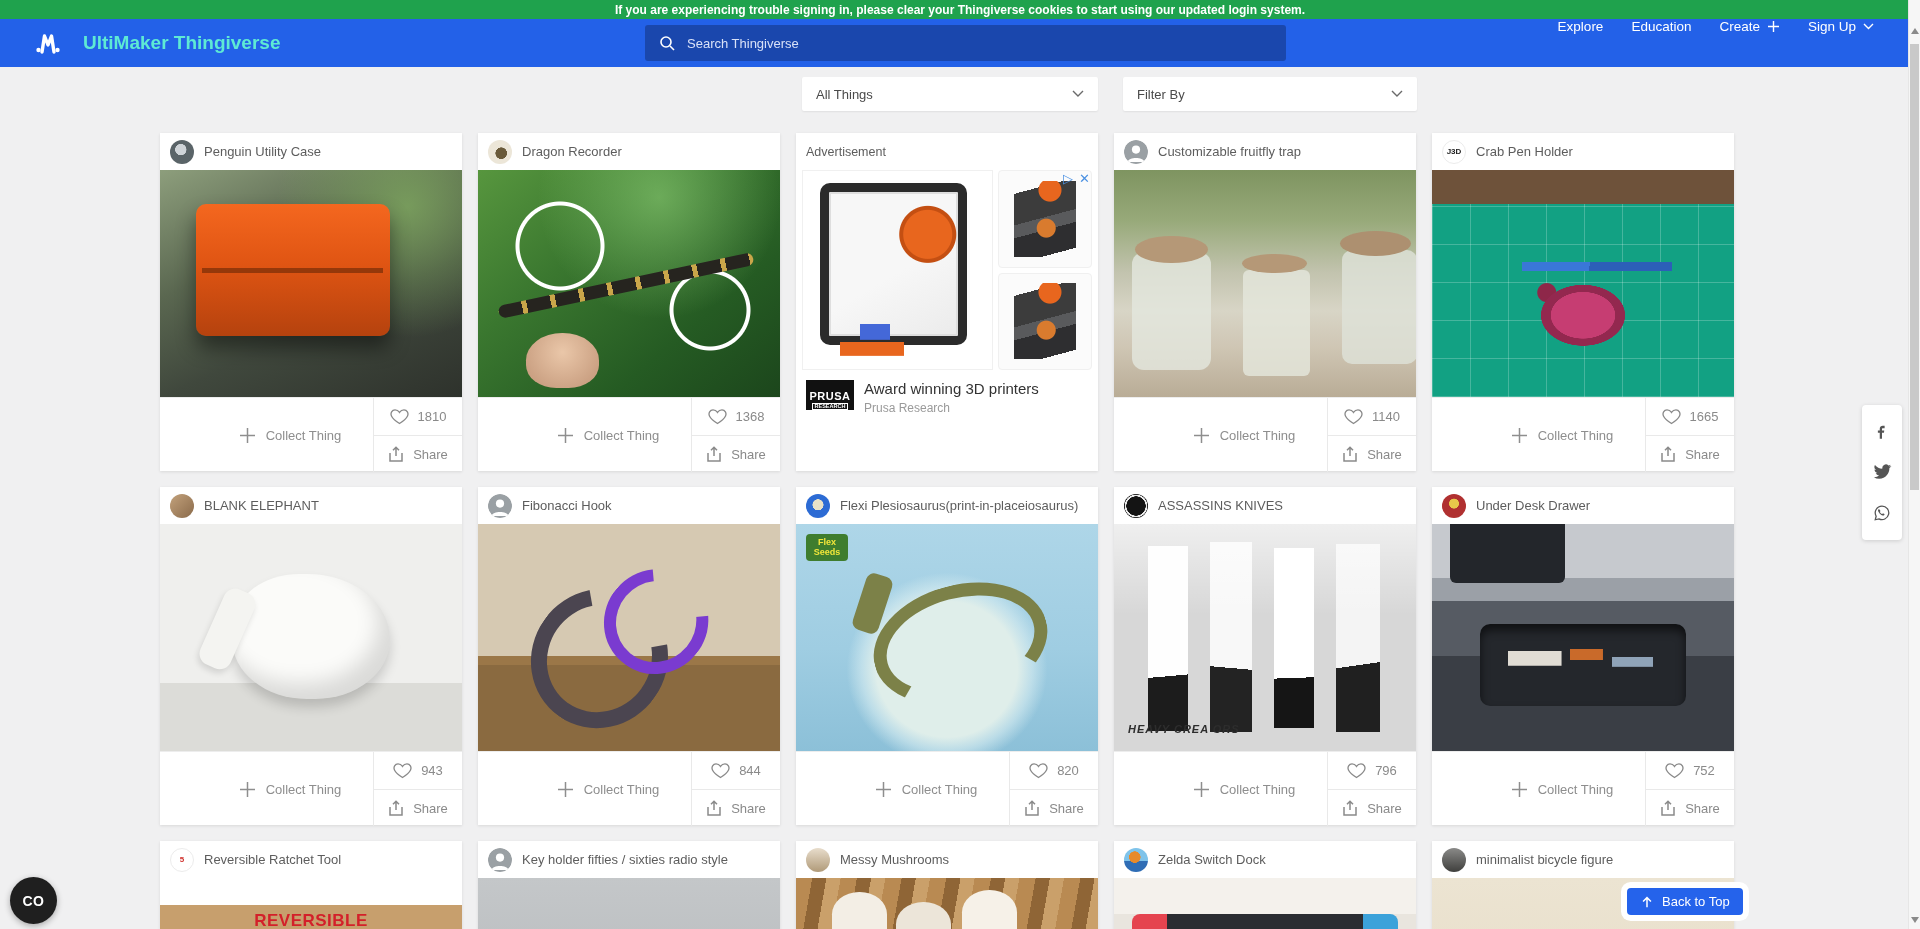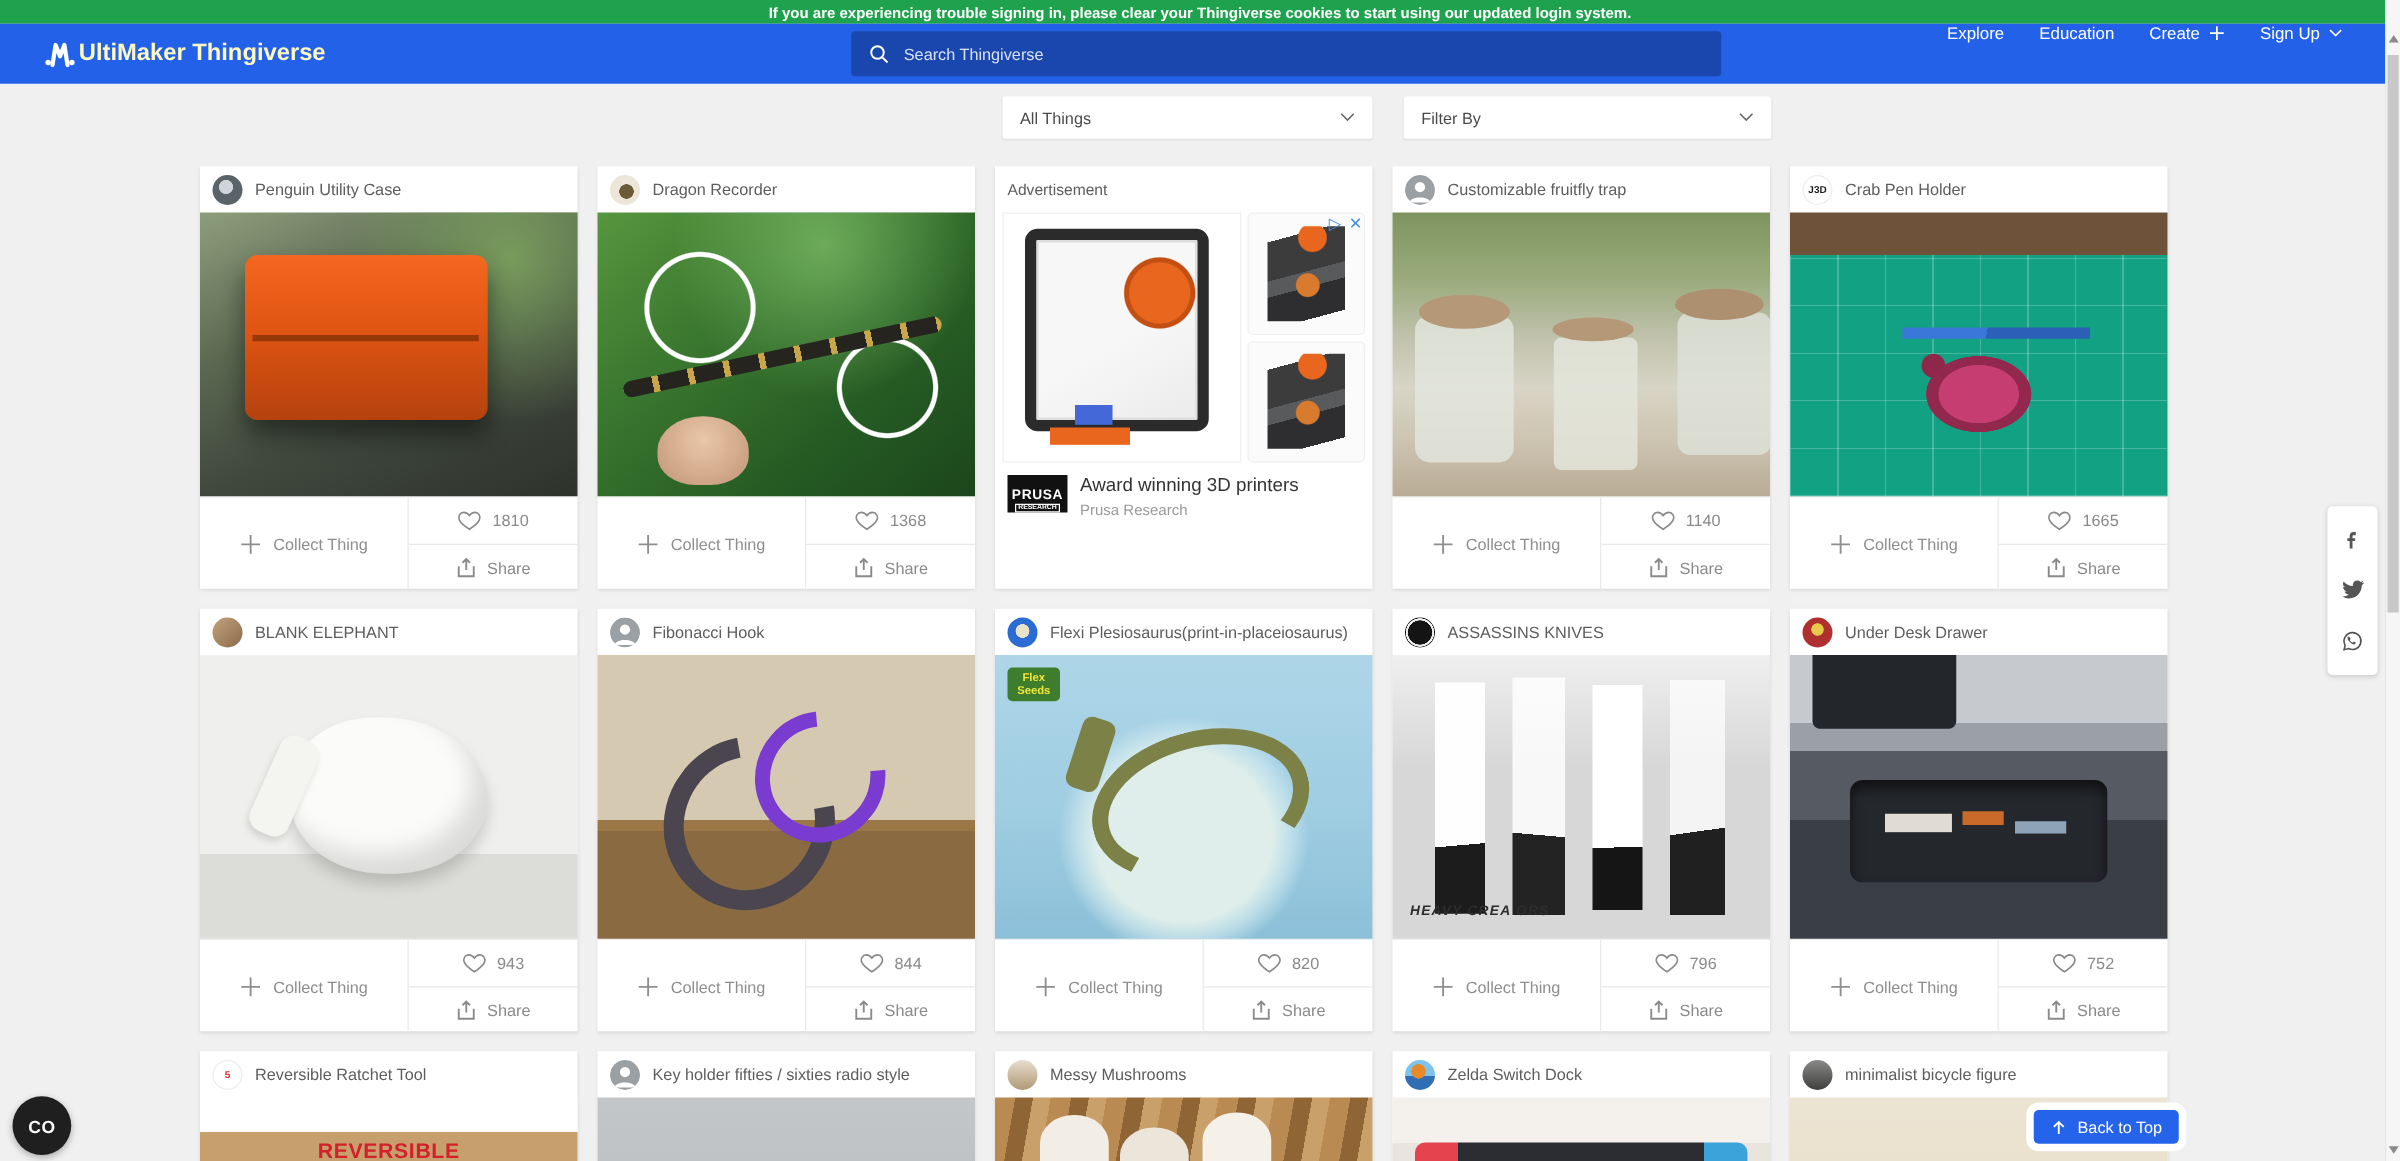--- a/index.html
+++ b/index.html
@@ -5,24 +5,24 @@
   html,body{margin:0;padding:0;}
   .page{position:relative;width:1920px;height:929px;background:#f0f0f1;overflow:hidden;
         font-family:"Liberation Sans",sans-serif;-webkit-font-smoothing:antialiased;}
 
   
   .banner{position:absolute;top:0;left:0;right:0;height:19px;background:#1fa24d;color:#fff;
           font-size:12px;font-weight:700;display:flex;align-items:center;justify-content:center;z-index:20;}
 
   
   .hdr{position:absolute;top:19px;left:0;right:0;height:48px;background:#2361e8;z-index:20;}
-  .brand{position:absolute;left:36px;top:0;height:48px;display:flex;align-items:center;gap:3px;
-         color:#fef9c3;font-size:19px;font-weight:700;cursor:pointer;}
-  .search{position:absolute;left:645px;top:6px;width:696px;height:36px;background:#1a47ad;
-          border-radius:3px;display:flex;align-items:center;gap:10px;padding:0 14px;box-sizing:border-box;margin-left:36px;}
+  .brand{position:absolute;left:36px;top:0;height:48px;display:flex;align-items:center;gap:23px;
+         color:#5eead4;font-size:19px;font-weight:700;cursor:pointer;}
+  .search{position:absolute;left:645px;top:6px;width:641px;height:36px;background:#1a47ad;
+          border-radius:3px;display:flex;align-items:center;gap:10px;padding:0 14px;box-sizing:border-box;}
   .search input{flex:1;background:transparent;border:none;outline:none;color:#fff;font-size:13px;
           font-family:"Liberation Sans",sans-serif;}
   .search input::placeholder{color:#e3eafc;opacity:.95;}
   .nav{position:absolute;right:46px;top:0;height:48px;display:flex;align-items:flex-start;gap:28px;}
   .nav .nav-item{color:#fff;font-size:13.5px;display:flex;align-items:center;gap:7px;cursor:pointer;white-space:nowrap;}
 
   
   .dd{position:absolute;top:77px;height:34px;background:#fff;border-radius:2px;
       box-shadow:0 1px 2px rgba(0,0,0,.07);display:flex;align-items:center;justify-content:space-between;
       padding:0 14px;box-sizing:border-box;font-size:13px;color:#4a4a4a;cursor:pointer;z-index:5;}
@@ -34,21 +34,21 @@
   .card-header{height:37px;display:flex;align-items:center;gap:10px;padding:0 10px;cursor:pointer;}
   .avatar{width:24px;height:24px;border-radius:50%;flex:none;overflow:hidden;display:flex;
           align-items:center;justify-content:center;background:#e9e9e9;}
   .av-text{background:#fff;border:1px solid #ececec;box-sizing:border-box;}
   .av-text span{font-size:8px;font-weight:700;color:#1b1b1b;letter-spacing:0;}
   .thing-title{font-size:13px;color:#5d5d5d;white-space:nowrap;overflow:hidden;text-overflow:ellipsis;}
   .thing-image{position:relative;height:227px;overflow:hidden;background:#ddd;cursor:pointer;}
   .thing-image::-moz-selection{background:none;}
   .card-footer{height:74px;display:flex;border-top:1px solid #ededed;}
   .collect{width:166px;display:flex;align-items:center;justify-content:center;gap:10px;
-           color:#8e8e8e;font-size:13px;border-right:1px solid #e9e9e9;cursor:pointer;}
+           color:#8e8e8e;font-size:13px;border-right:1px solid #e9e9e9;cursor:pointer;padding-left:47px;}
   .meta{flex:1;display:flex;flex-direction:column;}
   .like-cell{height:37px;display:flex;align-items:center;justify-content:center;gap:9px;
              border-bottom:1px solid #e9e9e9;color:#8a8a8a;font-size:13px;cursor:pointer;}
   .share-cell{height:36px;display:flex;align-items:center;justify-content:center;gap:9px;
              color:#8a8a8a;font-size:13px;cursor:pointer;}
   .ico{flex:none;}
 
   .img-overlay{position:absolute;z-index:3;}
   .ov-flexseeds{left:10px;top:10px;background:#3f7d2e;color:#f2e63a;font-size:9px;font-weight:700;
                 padding:3px 5px;border-radius:4px;line-height:1.15;text-align:center;width:32px;}

